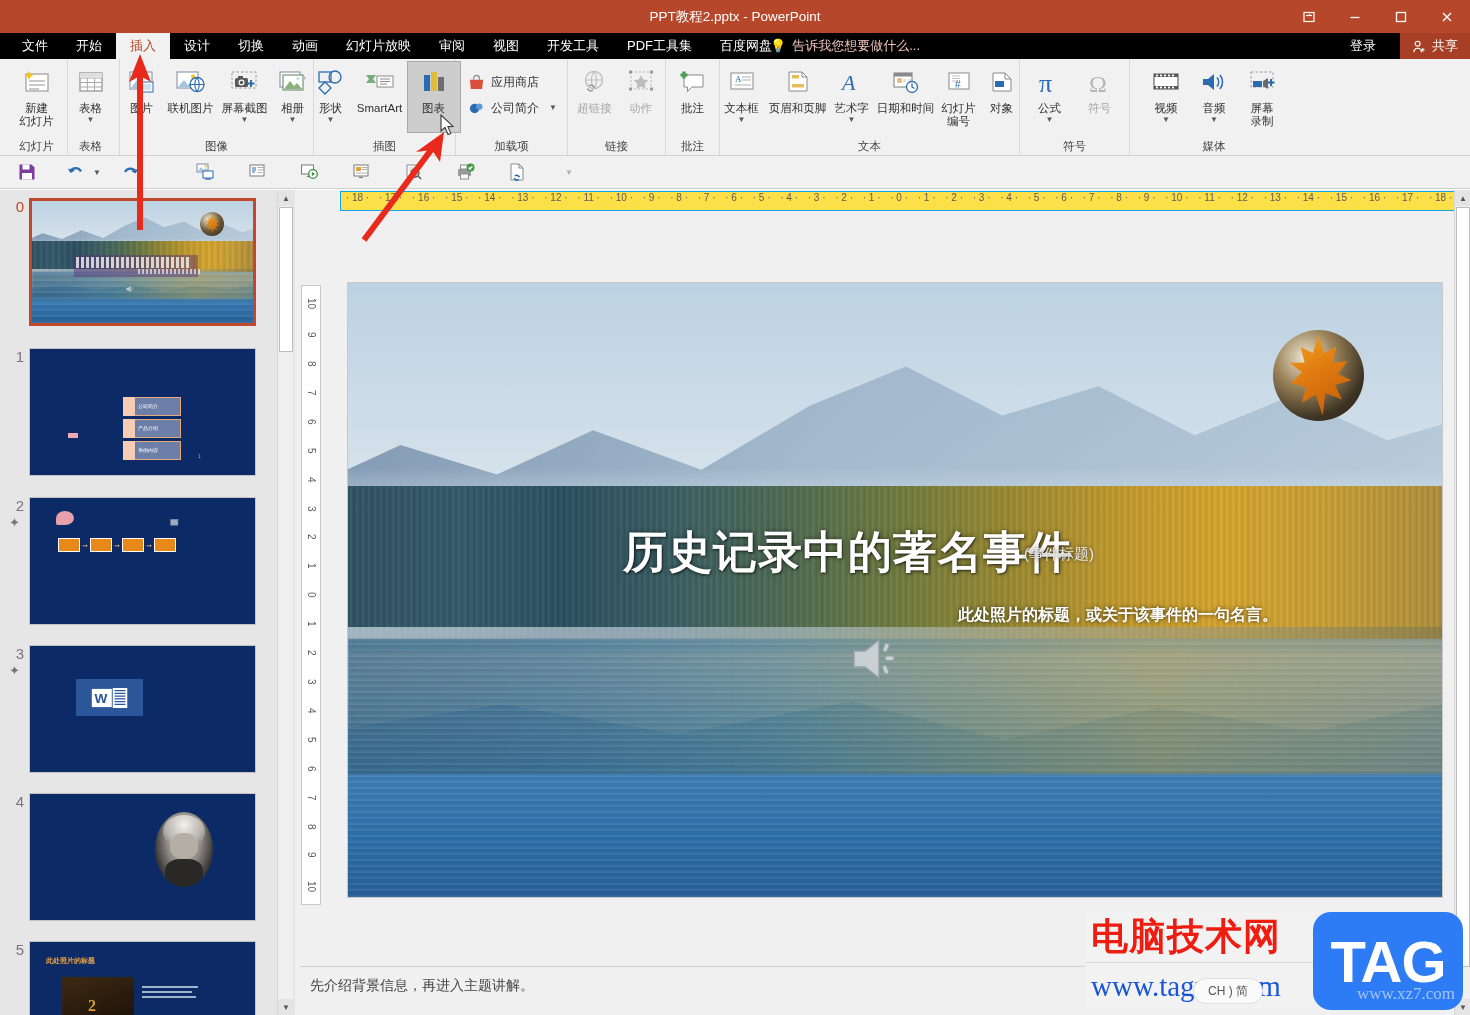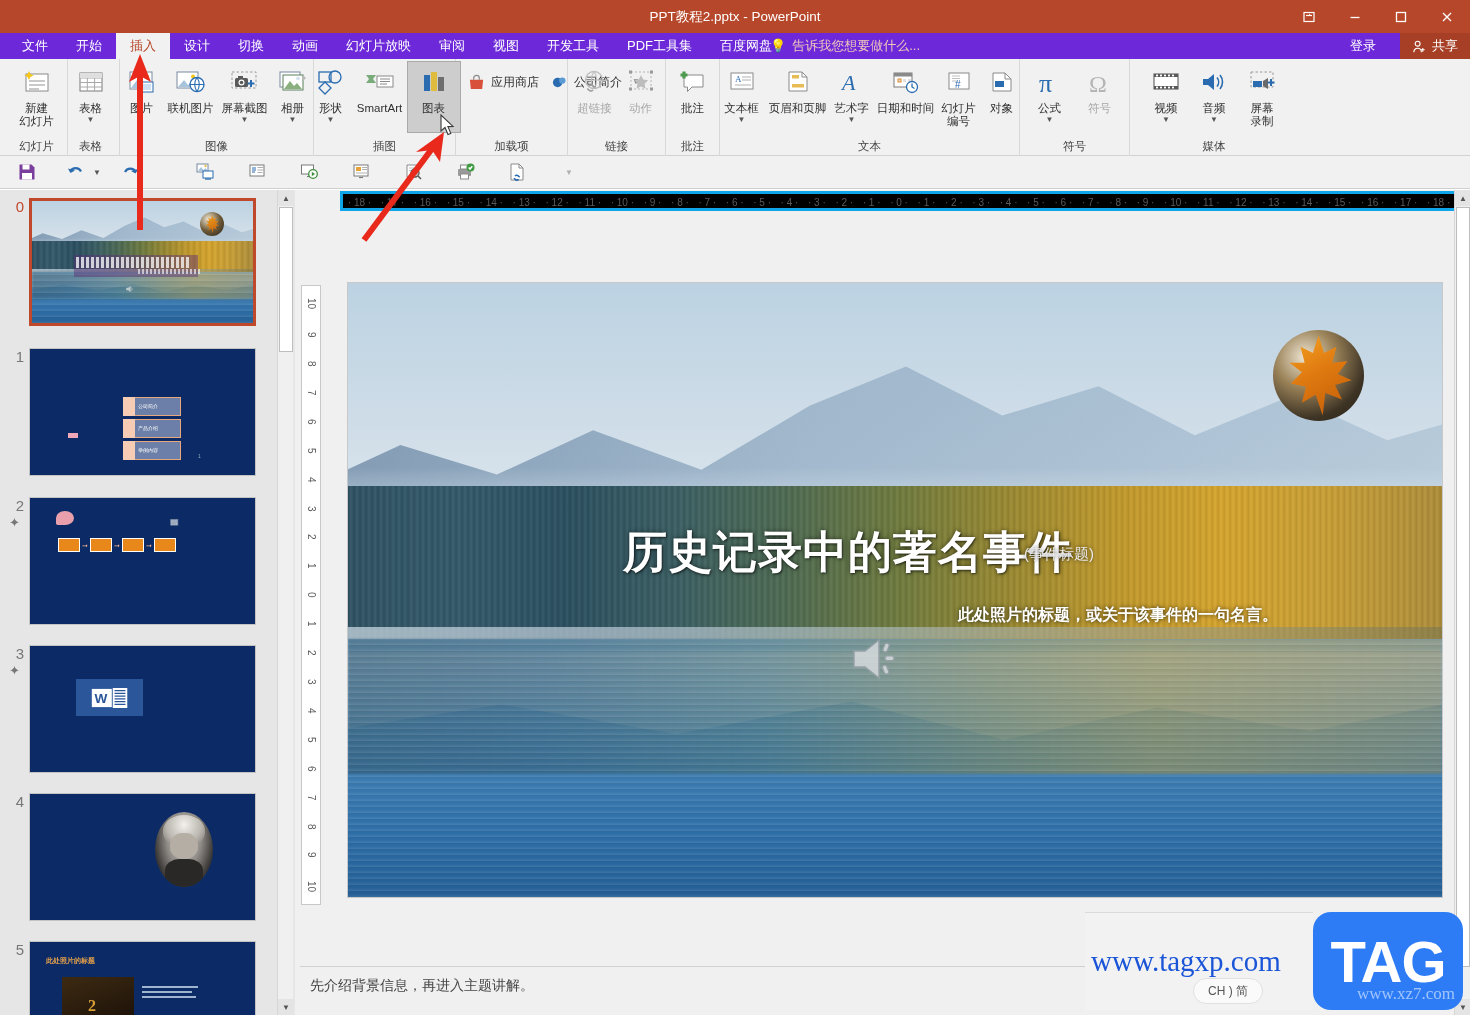--- a/index.html
+++ b/index.html
@@ -22,21 +22,21 @@
   }
   .win-btns { position: absolute; right: 0; top: 0; height: 33px; display: flex; align-items: center; }
   .win-btn {
     width: 46px; height: 33px; display: flex; align-items: center; justify-content: center;
     color: #fff;
   }
 
   
   .tabbar {
     position: absolute; left: 0; top: 33px; width: 1470px; height: 26px;
-    background: #6d28d9;
+    background: #000000;
   }
   .tabs { position: absolute; left: 8px; top: 0; height: 26px; display: flex; align-items: stretch; }
   .tab {
     padding: 0 14px; height: 26px; line-height: 26px; font-size: 13px; color: #fff;
     white-space: nowrap; cursor: default;
   }
   .tab.active { background: #f1f1f1; color: #b7472a; }
   .tellme {
     position: absolute; left: 770px; top: 0; height: 26px; line-height: 26px;
     font-size: 13px; color: #f0c6bb; display: flex; align-items: center; gap: 6px;
@@ -165,22 +165,22 @@
     clip-path: polygon(0% 0%, 100% 0%, 100% 36%, 88% 54%, 74% 38%, 60% 60%, 46% 34%, 30% 56%, 14% 36%, 0% 52%);
   }
 
   
   .editbg {
     position: absolute; left: 295px; top: 190px; width: 1175px; height: 825px;
     background: #f0f0f0;
   }
   .hruler {
     position: absolute; left: 340px; top: 191px; width: 1118px; height: 20px;
-    background: #000000; border: 3px solid #0ea5e9;
-    display: flex; align-items: flex-end; overflow: hidden;
+    background: #fde047; border: 1px solid #0ea5e9;
+    display: flex; align-items: flex-start; overflow: hidden;
   }
   .hruler .tick {
     flex: 1 0 auto; font-size: 10px; color: #5b5b5b; text-align: center;
     font-family: "Liberation Sans", sans-serif;
   }
   .vruler {
     position: absolute; left: 301px; top: 285px; width: 20px; height: 620px;
     background: #fff; border: 1px solid #c8c8c8;
     display: flex; flex-direction: column; align-items: center; overflow: hidden;
   }
@@ -481,21 +481,21 @@
                 <rect x="18" y="8" width="6" height="14" fill="#6e6e6e"></rect>
               </svg>
           </div>
           <div class="lbl">图表</div>
         </div>
       </div>
       <div class="glabel">插图</div>
     </div>
 
     <div class="rgroup" style="left:456px;width:112px;align-items:flex-start">
-      <div class="items" style="flex-direction:row;padding-top:10px;padding-left:6px;align-items:flex-start">
+      <div class="items" style="flex-direction:column;padding-top:10px;padding-left:6px;align-items:flex-start">
         <div class="smallbtn">
           <svg width="17" height="17" viewBox="0 0 18 18">
               <path d="M2 6h14l-1 10H3z" fill="#d8503a"></path>
               <path d="M6 6V4.5a3 3 0 016 0V6" fill="none" stroke="#8a8a8a" stroke-width="1.3"></path>
             </svg>
           <span>应用商店</span>
         </div>
         <div class="smallbtn">
           <svg width="17" height="17" viewBox="0 0 18 18">
               <circle cx="7" cy="9" r="5" fill="#2b6cb0"></circle>
@@ -1015,20 +1015,21 @@
     <path d="M12 130 L82 36" stroke="#e8291c" stroke-width="6" fill="none"></path>
     <path d="M92 22 L88 52 L80 40 L64 42 Z" fill="#e8291c"></path>
   </svg>
 
   <svg style="position:absolute;left:440px;top:114px;width:18px;height:24px" viewBox="0 0 18 24">
     <path d="M1 1 L1 17 L5 13.5 L8 20.5 L10.8 19.4 L7.9 12.6 L13 12.4 Z" fill="#fff" stroke="#3a3a3a" stroke-width="1.1"></path>
   </svg>
 
   <div class="wm">
     <div class="wm-left">
+      <div class="wm-cn">电脑技术网</div>
       <div class="wm-url">www.tagxp.com</div>
     </div>
     <div class="wm-tag">TAG</div>
     <div class="wm-ghost">www.xz7.com</div>
   </div>
   <div class="ime-badge">CH ) 简</div>
 
 </div>
 
 </body></html>

